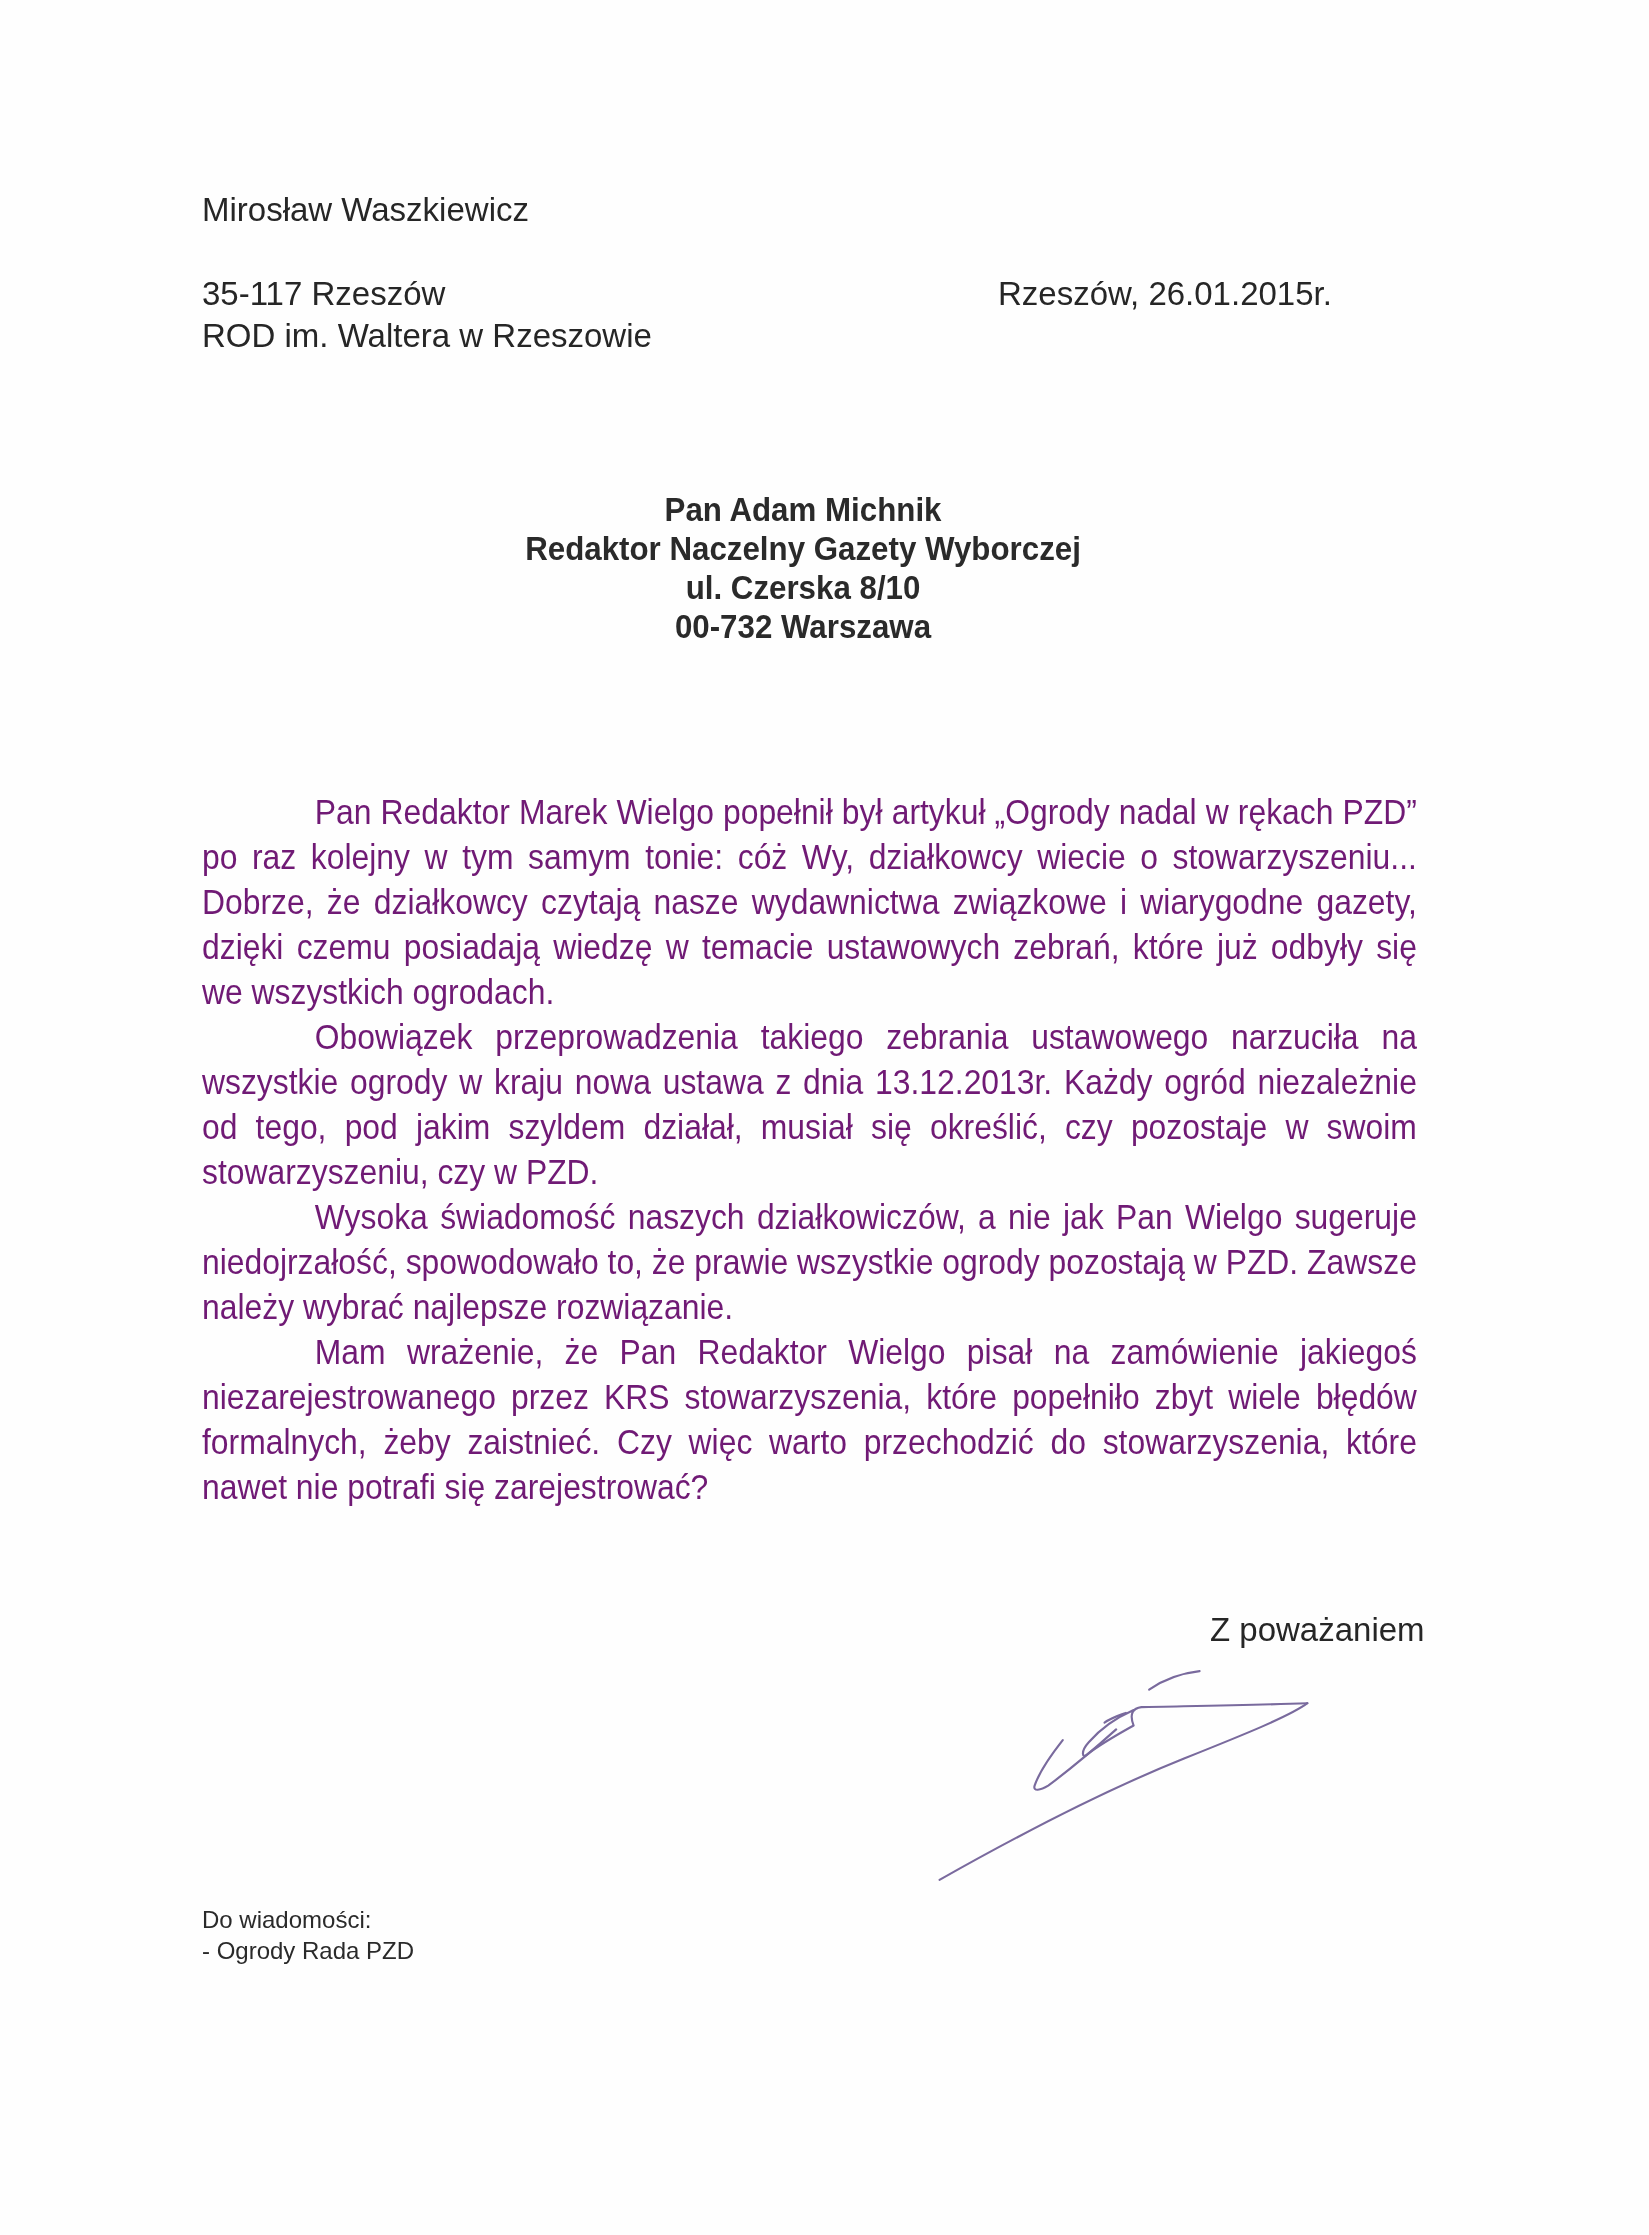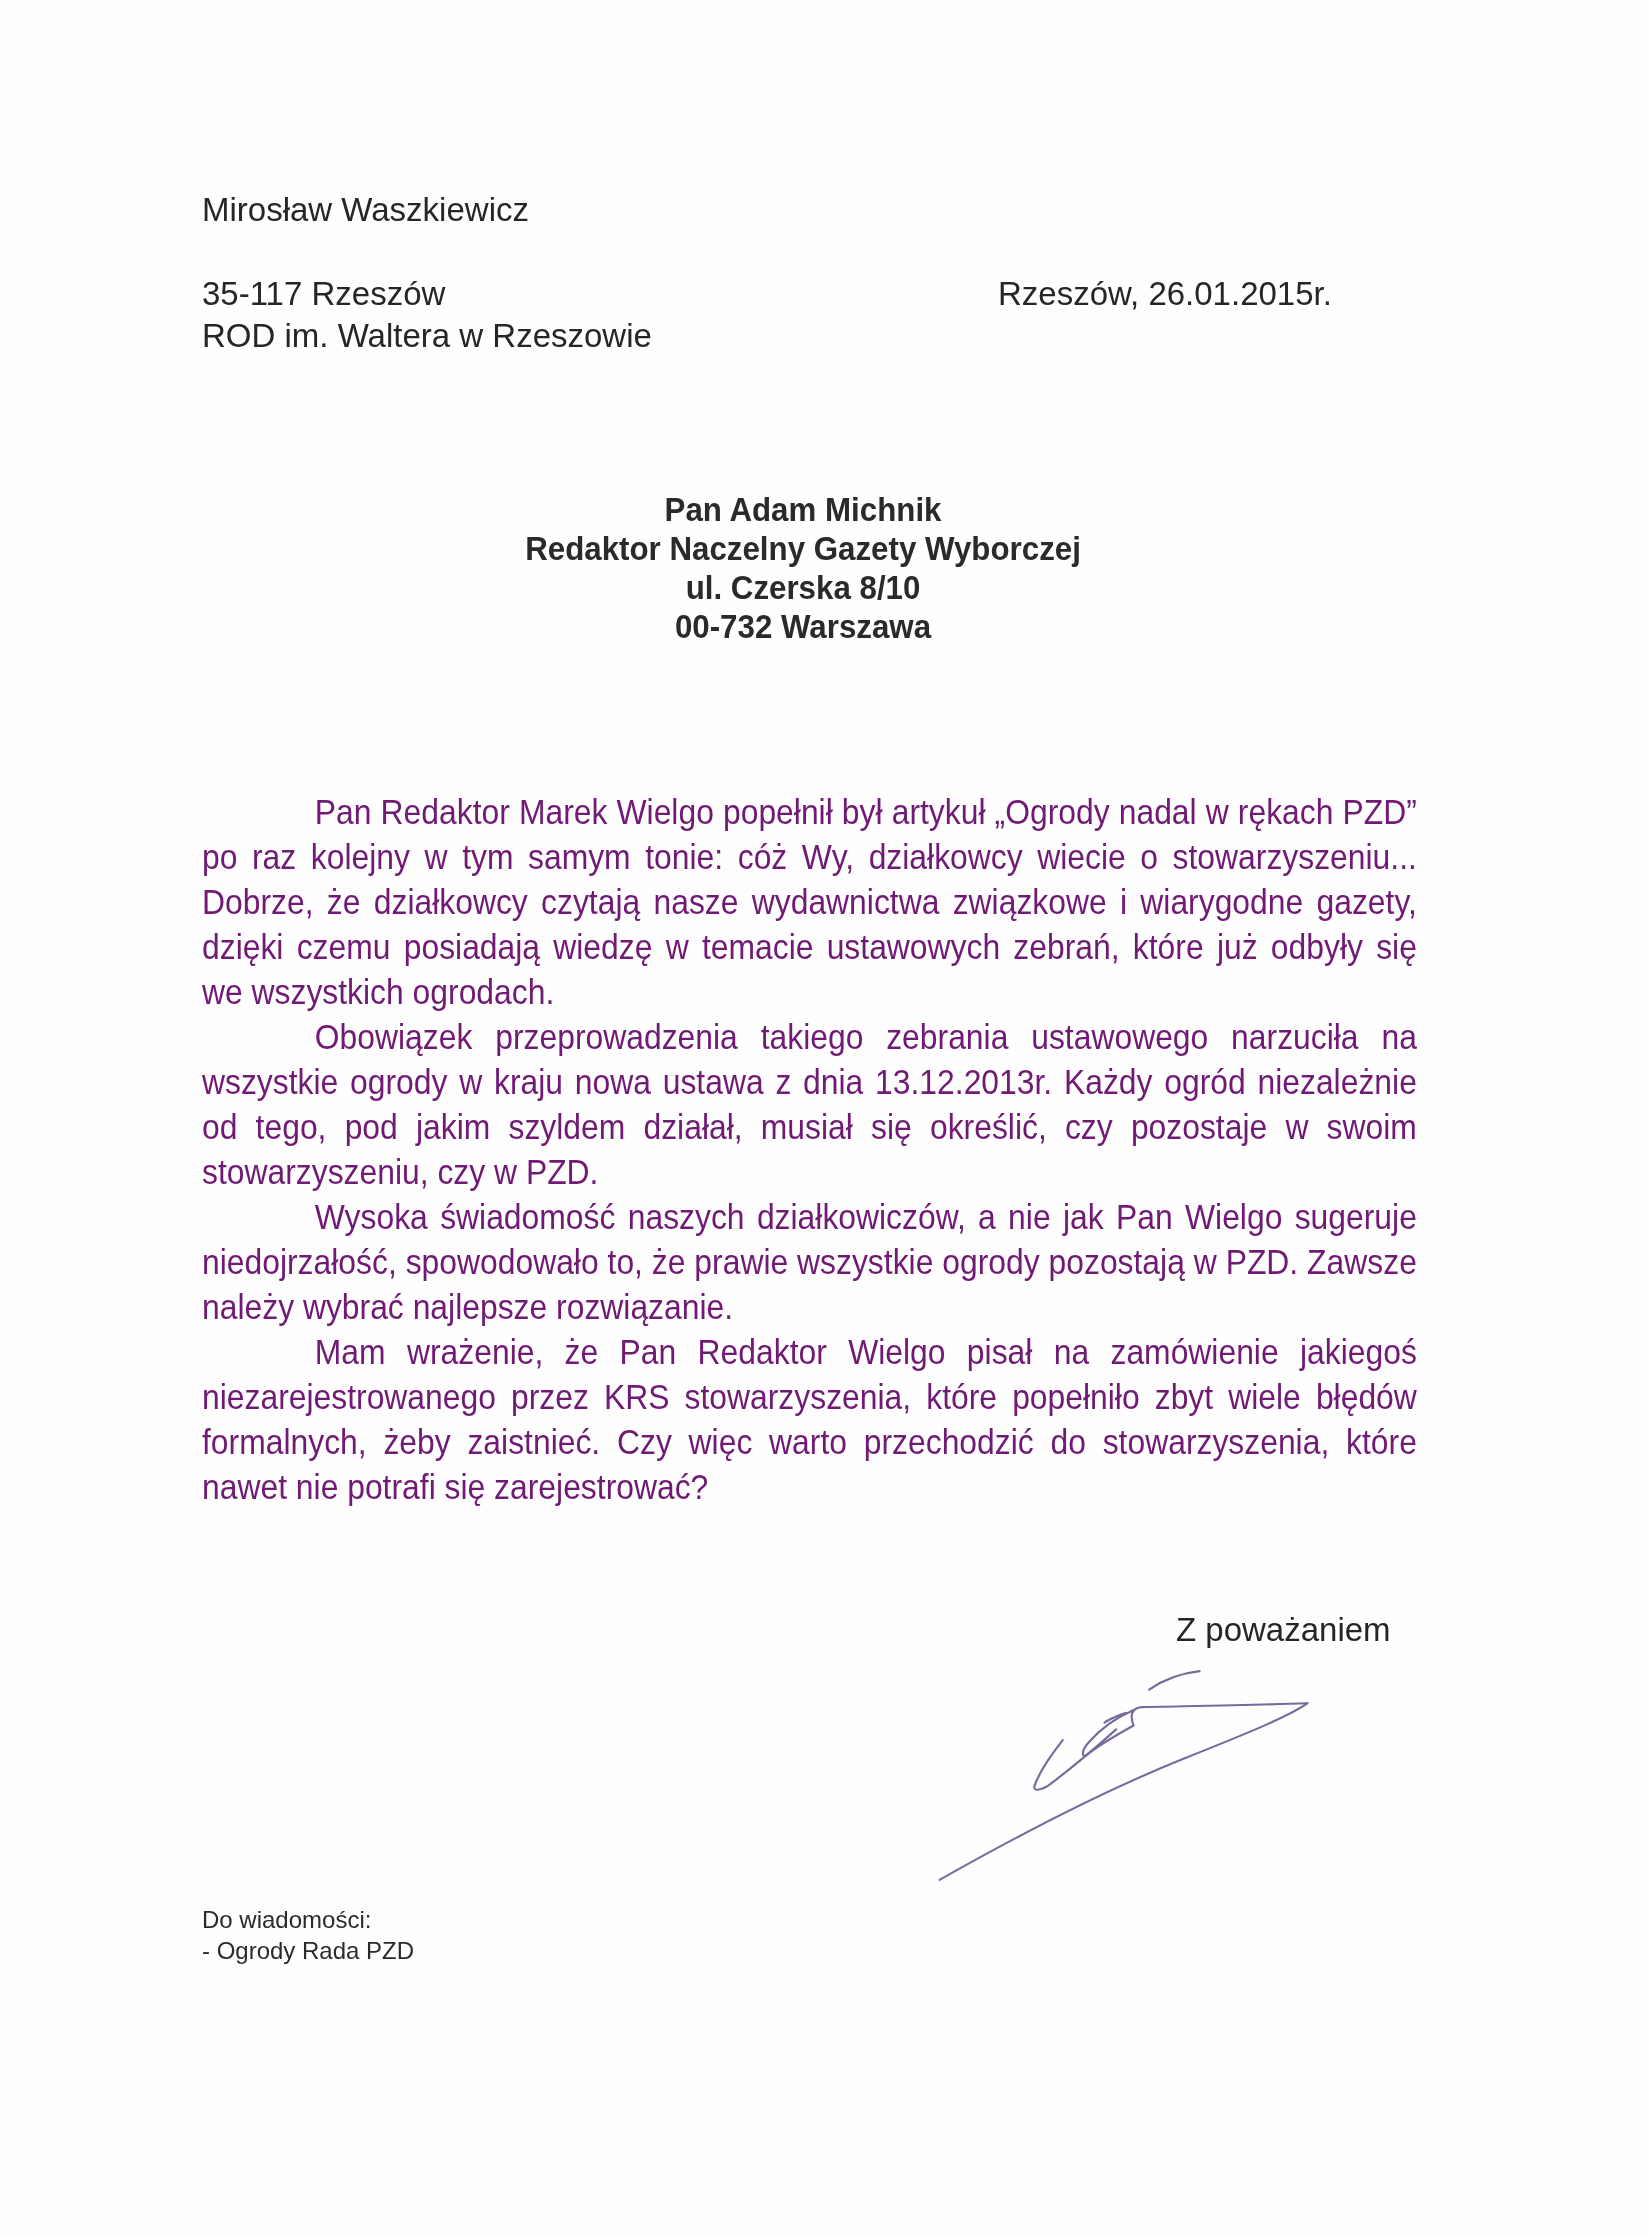--- a/index.html
+++ b/index.html
@@ -14,21 +14,21 @@
       transform: scaleX(0.92); transform-origin: center top;
     }
     .recipient div { white-space: nowrap; }
     .body {
       position: absolute; left: 202px; top: 789px; width: 1215px;
       font-family: "Liberation Sans", sans-serif; font-size: 35px; line-height: 45px;
       color: #701a75; text-align: justify;
     }
     .body .inner { width: 1335px; transform: scaleX(0.91); transform-origin: left top; }
     .body p { margin: 0; text-indent: 124px; }
-    .closing { font-size: 33px; }
+    .closing { font-size: 33px; margin-left: 34px; }
     .cc { font-size: 24px; line-height: 30px; color: #2a2a2a; margin-top: 30px; }
     svg.sig { position: absolute; left: 0; top: 0; width: 1650px; height: 2236px; pointer-events: none; }
   </style>
 </head>
 <body>
 
 <div class="page">
 
   <div class="t sender" style="left:202px; top:190px;">Mirosław Waszkiewicz</div>
   <div class="t sender" style="left:202px; top:274px;">35-117 Rzeszów</div>

